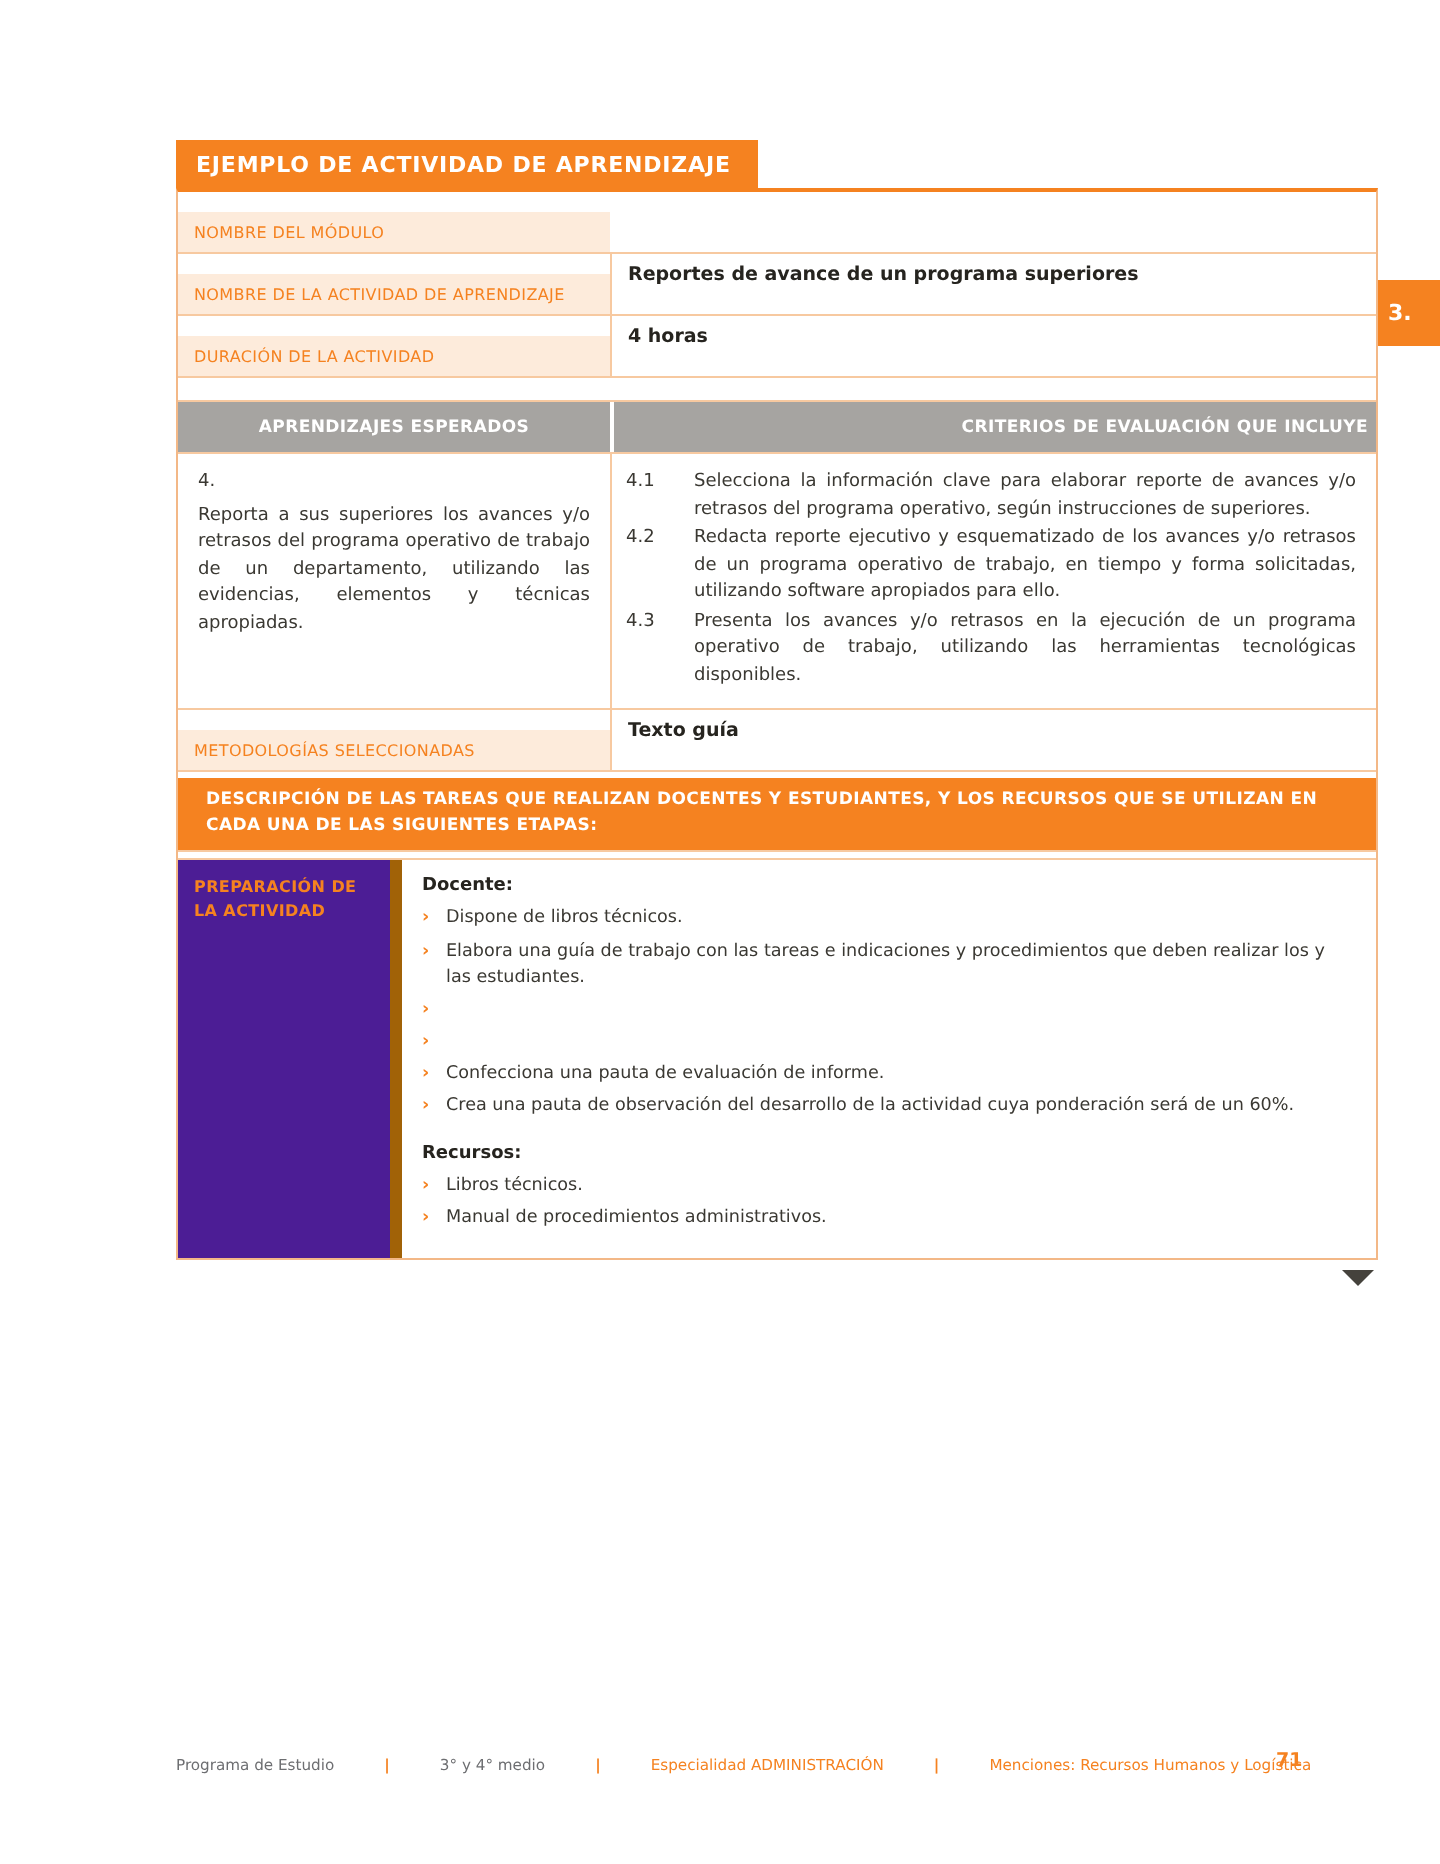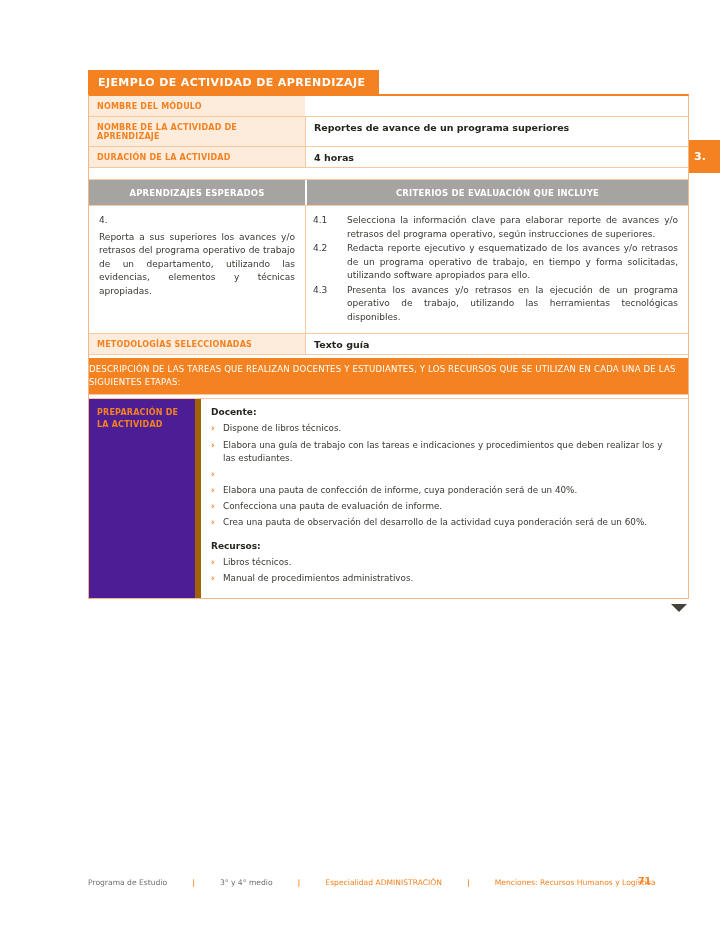--- a/index.html
+++ b/index.html
@@ -20,55 +20,56 @@
     font-size: 11px; font-weight: bold; letter-spacing: .4px;
     padding: 6px 14px 5px 10px;
   }
 
   .table { border: 1px solid #F3B887; border-top: 2px solid #F58220; width: 100%; }
   .row { display: flex; border-top: 1px solid #F7C9A0; }
   .row:first-child { border-top: none; }
   .cell-label {
     width: 216px; flex: 0 0 216px;
     background: #FDEBDB; color: #F58220;
-    font-size: 8px; font-weight: bold; letter-spacing: .2px;
+    font-size: 8px; font-weight: normal; letter-spacing: .2px;
     padding: 6px 6px 5px 8px;
+    margin-top: 10px;
   }
   .cell-value {
     flex: 1; background: #fff;
     border-left: 1px solid #F7C9A0;
     font-size: 9.5px; font-weight: bold; color: #26241f;
     padding: 5px 8px 4px 8px;
   }
   .spacer { height: 12px; background: #fff; border-top: 1px solid #F7C9A0; }
   .gap { height: 4px; background: #fff; border-top: 1px solid #F7C9A0; }
 
   .hcell {
     background: #A6A4A1; color: #fff;
     font-size: 8.5px; font-weight: bold; letter-spacing: .2px;
     text-align: center; padding: 8px 4px 7px 4px;
   }
   .hcell.left { width: 216px; flex: 0 0 216px; }
-  .hcell.right { flex: 1; border-left: 2px solid #fff; }
+  .hcell.right { flex: 1; border-left: 2px solid #fff; text-align: right; }
 
   .ae-cell {
     width: 216px; flex: 0 0 216px;
     padding: 8px 10px; font-size: 9px; line-height: 1.5;
     text-align: justify;
   }
   .ae-num { margin-bottom: 3px; }
   .ce-cell { flex: 1; border-left: 1px solid #F7C9A0; padding: 8px 10px 8px 7px; }
   .crit { display: flex; font-size: 9px; line-height: 1.5; margin-bottom: 1px; gap: 10px; }
   .crit-num { width: 24px; flex: 0 0 24px; }
   .crit-text { flex: 1; text-align: justify; }
 
   .banner {
     background: #F58220; color: #fff;
-    font-size: 8.5px; font-weight: normal; line-height: 1.55;
-    padding: 5px 10px 5px 0; letter-spacing: .2px;
+    font-size: 8.5px; font-weight: bold; line-height: 1.55;
+    padding: 5px 10px 5px 14px; letter-spacing: .2px;
   }
 
   .prep-label {
     width: 106px; flex: 0 0 106px;
     background: #4c1d95; color: #F58220;
     font-size: 8px; font-weight: bold; letter-spacing: .2px;
     padding: 8px 8px; line-height: 1.5;
   }
   .prep-content { flex: 1; border-left: 6px solid #a16207; padding: 8px 12px 10px 10px; }
   .sec-title { font-size: 9px; font-weight: bold; color: #26241f; margin-bottom: 5px; }
@@ -184,21 +185,20 @@
           </div>
           <div class="bullet-item">
             <span class="bullet">›</span>
             <span>Elabora una guía de trabajo con las tareas e indicaciones y procedimientos que deben realizar los y las estudiantes.</span>
           </div>
           <div class="bullet-item">
             <span class="bullet">›</span>
           </div>
           <div class="bullet-item">
             <span class="bullet">›</span>
-            <span>Elabora una pauta de confección de informe, cuya ponderación será de un 40%.</span>
           </div>
           <div class="bullet-item">
             <span class="bullet">›</span>
             <span>Confecciona una pauta de evaluación de informe.</span>
           </div>
           <div class="bullet-item">
             <span class="bullet">›</span>
             <span>Crea una pauta de observación del desarrollo de la actividad cuya ponderación será de un 60%.</span>
           </div>
 

